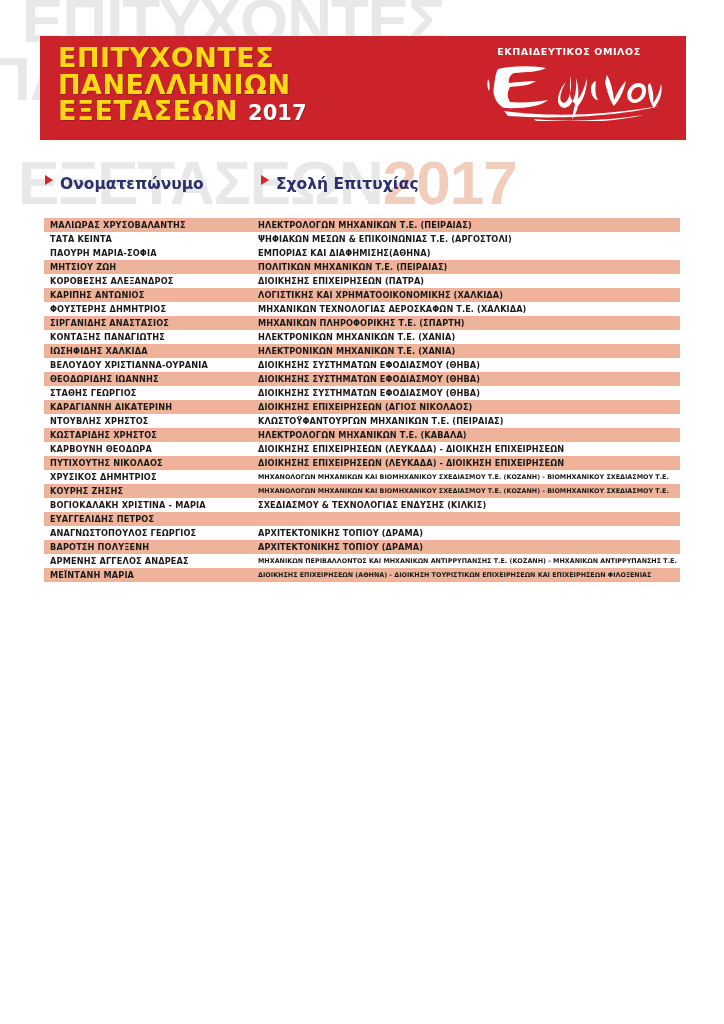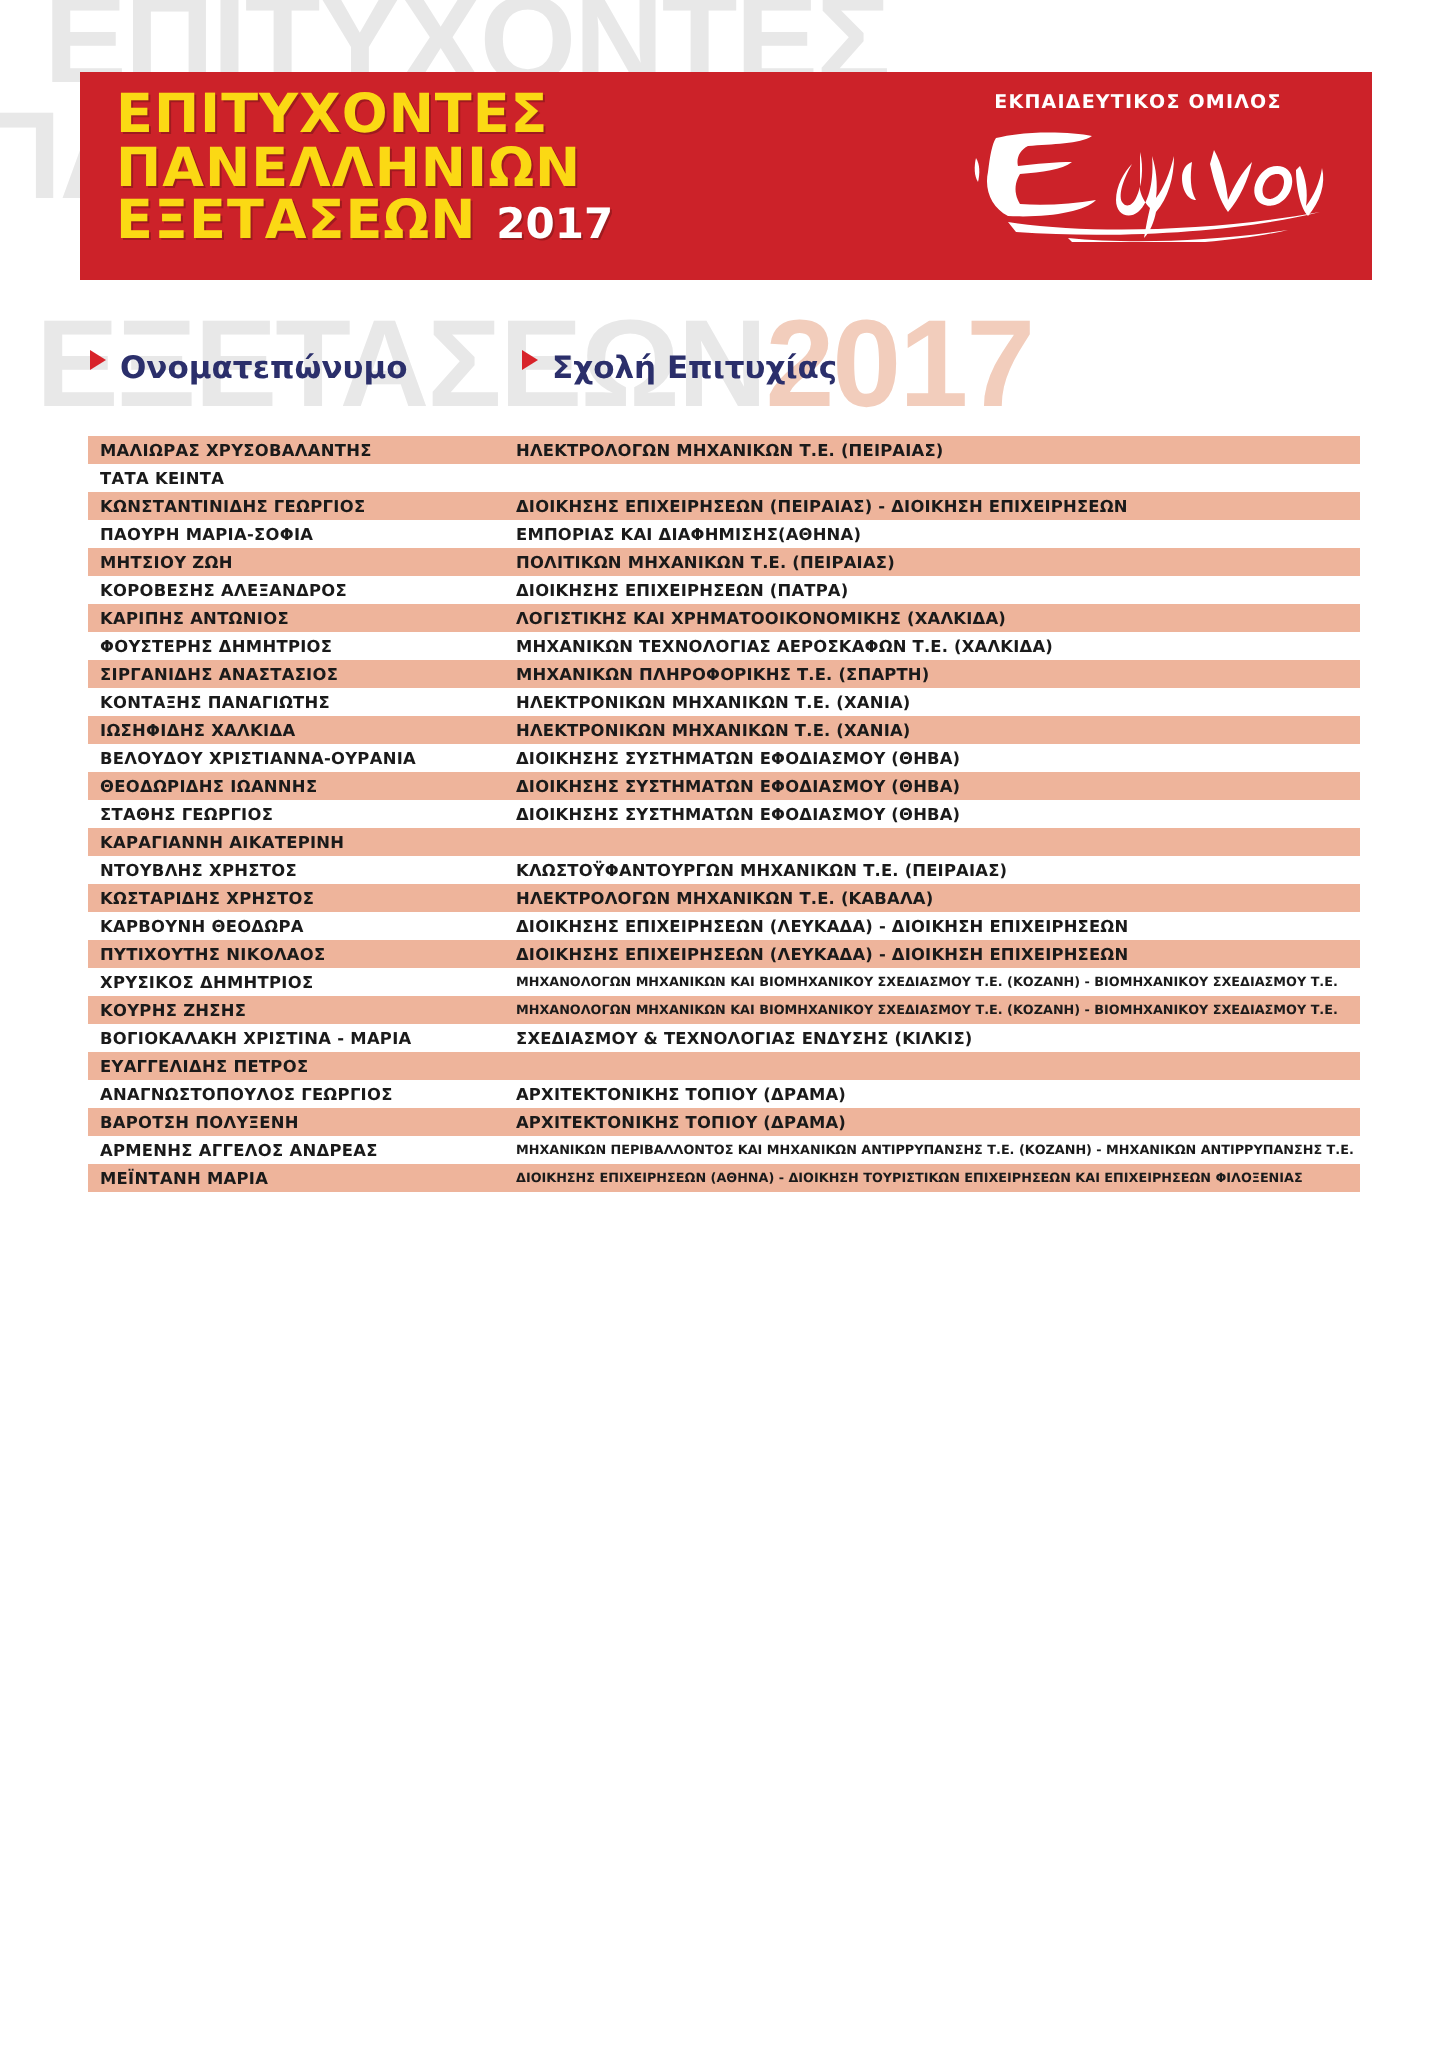--- a/index.html
+++ b/index.html
@@ -246,24 +246,21 @@
   </div>
 </div>
 
 <div class="table" id="results-table">
     <div class="row alt">
       <div class="cell-name">ΜΑΛΙΩΡΑΣ ΧΡΥΣΟΒΑΛΑΝΤΗΣ</div>
       <div class="cell-school">ΗΛΕΚΤΡΟΛΟΓΩΝ ΜΗΧΑΝΙΚΩΝ Τ.Ε. (ΠΕΙΡΑΙΑΣ)</div>
     </div>
     <div class="row">
       <div class="cell-name">ΤΑΤΑ ΚΕΙΝΤΑ</div>
-    </div>
-    <div class="row alt">
-      <div class="cell-name">ΚΩΝΣΤΑΝΤΙΝΙΔΗΣ ΓΕΩΡΓΙΟΣ</div>
-      <div class="cell-school">ΔΙΟΙΚΗΣΗΣ ΕΠΙΧΕΙΡΗΣΕΩΝ (ΠΕΙΡΑΙΑΣ) - ΔΙΟΙΚΗΣΗ ΕΠΙΧΕΙΡΗΣΕΩΝ</div>
+      <div class="cell-school">ΨΗΦΙΑΚΩΝ ΜΕΣΩΝ &amp; ΕΠΙΚΟΙΝΩΝΙΑΣ Τ.Ε.  (ΑΡΓΟΣΤΟΛΙ)</div>
     </div>
     <div class="row">
       <div class="cell-name">ΠΑΟΥΡΗ ΜΑΡΙΑ-ΣΟΦΙΑ</div>
       <div class="cell-school">ΕΜΠΟΡΙΑΣ ΚΑΙ ΔΙΑΦΗΜΙΣΗΣ(ΑΘΗΝΑ)</div>
     </div>
     <div class="row alt">
       <div class="cell-name">ΜΗΤΣΙΟΥ ΖΩΗ</div>
       <div class="cell-school">ΠΟΛΙΤΙΚΩΝ ΜΗΧΑΝΙΚΩΝ Τ.Ε. (ΠΕΙΡΑΙΑΣ)</div>
     </div>
     <div class="row">
@@ -297,20 +294,21 @@
     <div class="row alt">
       <div class="cell-name">ΘΕΟΔΩΡΙΔΗΣ ΙΩΑΝΝΗΣ</div>
       <div class="cell-school">ΔΙΟΙΚΗΣΗΣ ΣΥΣΤΗΜΑΤΩΝ ΕΦΟΔΙΑΣΜΟΥ (ΘΗΒΑ)</div>
     </div>
     <div class="row">
       <div class="cell-name">ΣΤΑΘΗΣ ΓΕΩΡΓΙΟΣ</div>
       <div class="cell-school">ΔΙΟΙΚΗΣΗΣ ΣΥΣΤΗΜΑΤΩΝ ΕΦΟΔΙΑΣΜΟΥ (ΘΗΒΑ)</div>
     </div>
     <div class="row alt">
       <div class="cell-name">ΚΑΡΑΓΙΑΝΝΗ ΑΙΚΑΤΕΡΙΝΗ</div>
+      <div class="cell-school">ΔΙΟΙΚΗΣΗΣ ΕΠΙΧΕΙΡΗΣΕΩΝ (ΑΓΙΟΣ ΝΙΚΟΛΑΟΣ)</div>
     </div>
     <div class="row">
       <div class="cell-name">ΝΤΟΥΒΛΗΣ ΧΡΗΣΤΟΣ</div>
       <div class="cell-school">ΚΛΩΣΤΟΫΦΑΝΤΟΥΡΓΩΝ ΜΗΧΑΝΙΚΩΝ Τ.Ε. (ΠΕΙΡΑΙΑΣ)</div>
     </div>
     <div class="row alt">
       <div class="cell-name">ΚΩΣΤΑΡΙΔΗΣ ΧΡΗΣΤΟΣ</div>
       <div class="cell-school">ΗΛΕΚΤΡΟΛΟΓΩΝ ΜΗΧΑΝΙΚΩΝ Τ.Ε. (ΚΑΒΑΛΑ)</div>
     </div>
     <div class="row">

